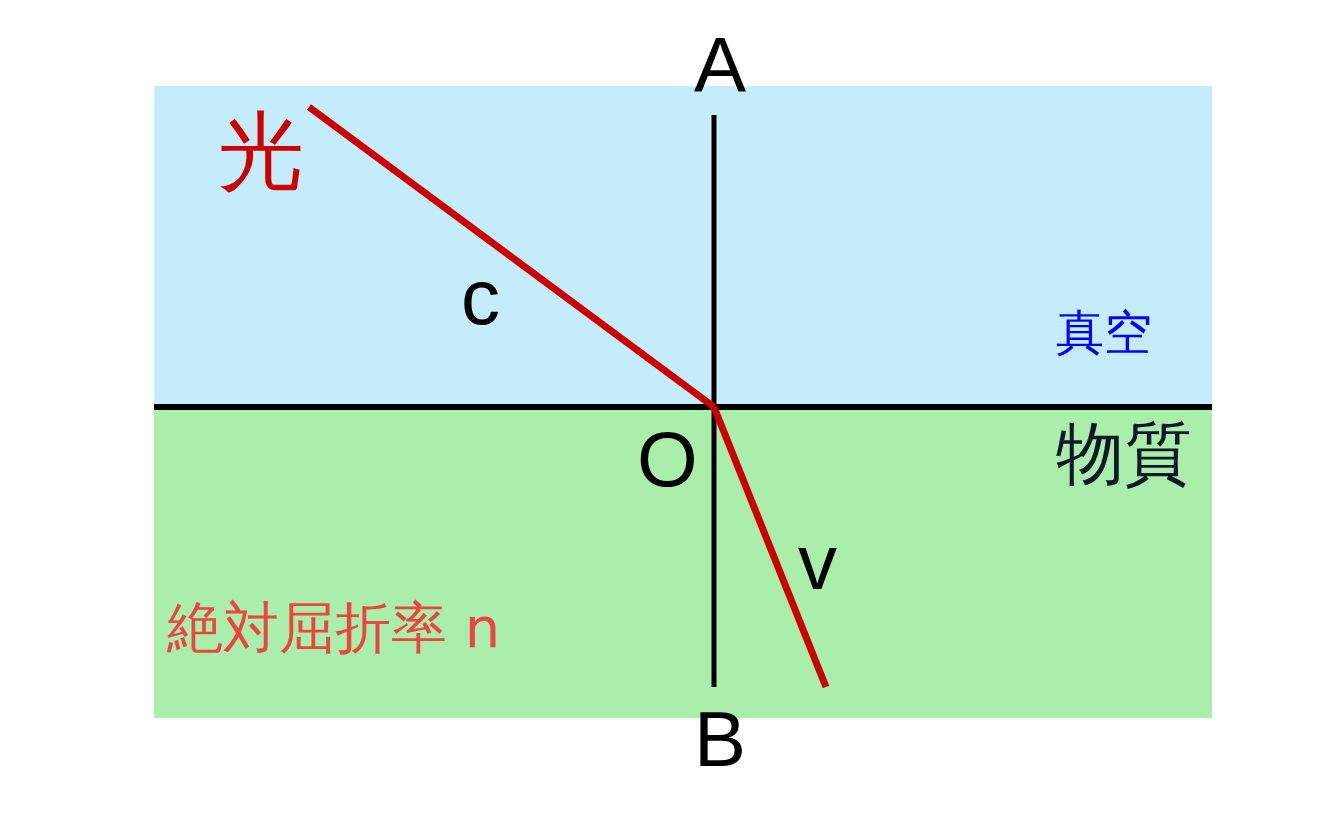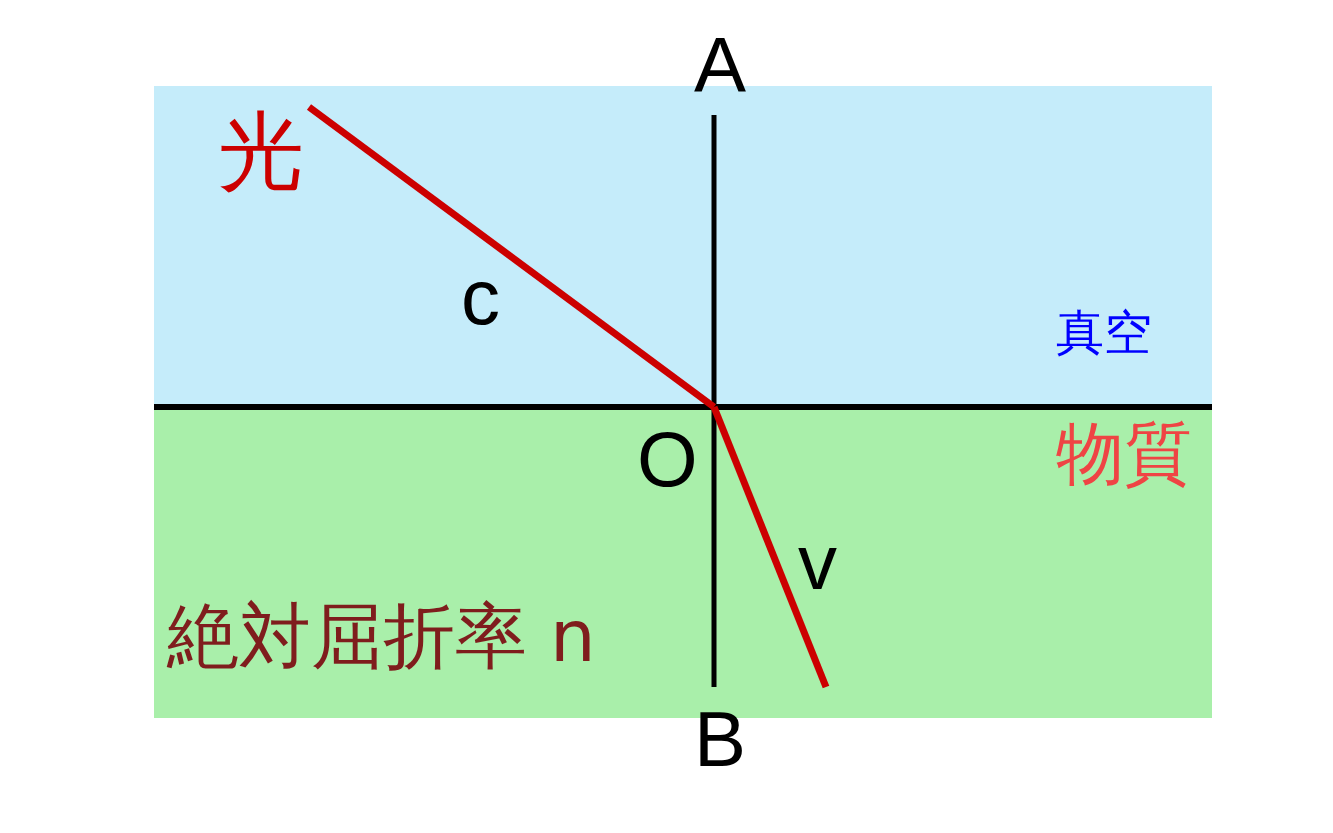--- a/index.html
+++ b/index.html
@@ -49,26 +49,26 @@
     color: #CC0000;
   }
   #label-vacuum {
     left: 1056px; top: 308px;
     font-size: 48px;
     color: #0000FF;
   }
   #label-matter {
     left: 1056px; top: 420px;
     font-size: 68px;
-    color: #ef4444;
+    color: #0f172a;
   }
   #label-index {
     left: 167px; top: 600px;
-    font-size: 72px;
-    color: #7f1d1d;
+    font-size: 56px;
+    color: #ef4444;
   }
 </style>
 </head>
 <body>
 
 <div id="stage">
 
   <svg id="diagram-svg" viewBox="0 0 1333 833">
     <rect id="region-vacuum" x="154" y="86" width="1058" height="321" fill="#C5ECFA"></rect>
     <rect id="region-matter" x="154" y="406" width="1058" height="312" fill="#A9EFAA"></rect>

